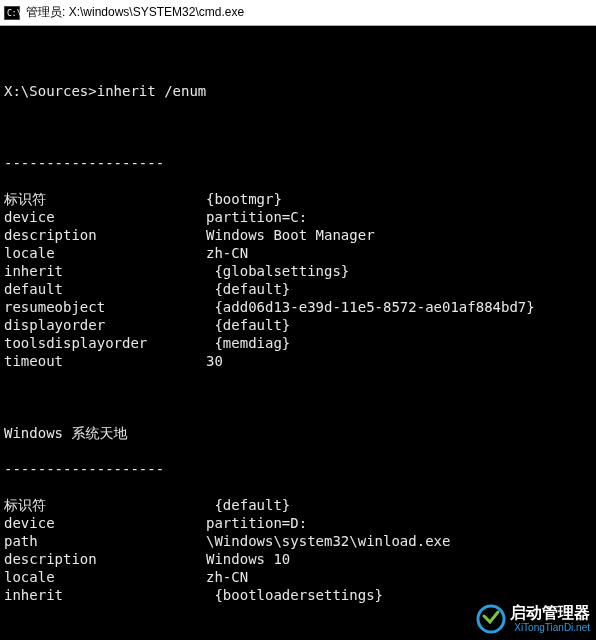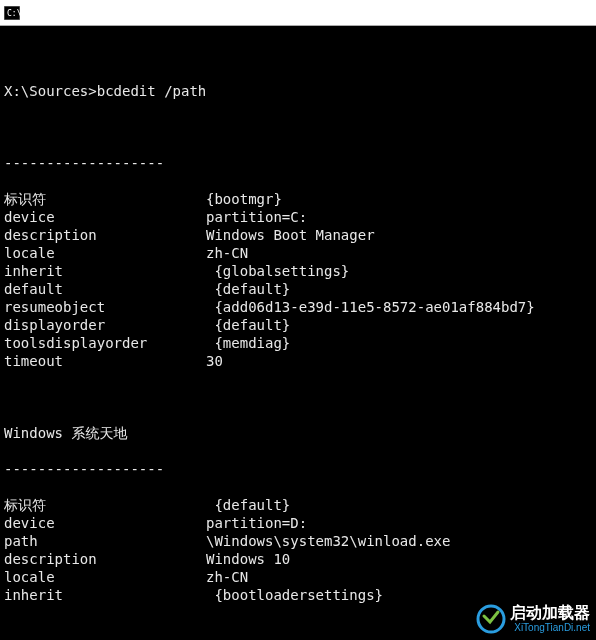--- a/index.html
+++ b/index.html
@@ -91,40 +91,41 @@
 </head>
 <body>
 
 <div class="titlebar">
   <span class="titlebar-icon">
     <svg width="16" height="14" viewBox="0 0 16 14">
       <rect x="0" y="0" width="16" height="14" fill="#000" stroke="#888" stroke-width="1"></rect>
       <text x="3" y="10" fill="#fff" font-size="8" font-family="monospace">C:\</text>
     </svg>
   </span>
+  <span class="titlebar-text">管理员: X:\windows\SYSTEM32\cmd.exe</span>
 </div>
 
 <div class="console">
 <div>&nbsp;</div>
-<div><span>X:\Sources&gt;</span><span>bcdedit /path</span></div>
+<div><span>X:\Sources&gt;</span><span>inherit /enum</span></div>
 <div>&nbsp;</div>
 <div class="divider">-------------------</div>
 <div id="sec1-rows"><div class="row"><span class="key">标识符</span><span>{bootmgr}</span></div><div class="row"><span class="key">device</span><span>partition=C:</span></div><div class="row"><span class="key">description</span><span>Windows Boot Manager</span></div><div class="row"><span class="key">locale</span><span>zh-CN</span></div><div class="row"><span class="key">inherit</span><span> {globalsettings}</span></div><div class="row"><span class="key">default</span><span> {default}</span></div><div class="row"><span class="key">resumeobject</span><span> {add06d13-e39d-11e5-8572-ae01af884bd7}</span></div><div class="row"><span class="key">displayorder</span><span> {default}</span></div><div class="row"><span class="key">toolsdisplayorder</span><span> {memdiag}</span></div><div class="row"><span class="key">timeout</span><span>30</span></div></div>
 <div>&nbsp;</div>
 <div>Windows 系统天地</div>
 <div class="divider">-------------------</div>
 <div id="sec2-rows"><div class="row"><span class="key">标识符</span><span> {default}</span></div><div class="row"><span class="key">device</span><span>partition=D:</span></div><div class="row"><span class="key">path</span><span>\Windows\system32\winload.exe</span></div><div class="row"><span class="key">description</span><span>Windows 10</span></div><div class="row"><span class="key">locale</span><span>zh-CN</span></div><div class="row"><span class="key">inherit</span><span> {bootloadersettings}</span></div></div>
 
 
 </div>
 
 <div class="watermark">
   <span class="wm-icon">
     <svg width="30" height="30" viewBox="0 0 30 30">
       <circle cx="15" cy="15" r="13" fill="none" stroke="#2a9de0" stroke-width="3"></circle>
       <path d="M8 12 L14 18 L22 8" fill="none" stroke="#7cc142" stroke-width="3" stroke-linecap="round"></path>
     </svg>
   </span>
   <span class="wm-text">
-    <span class="wm-main">启动加载器</span>
+    <span class="wm-main">启动管理器</span>
     <span class="wm-sub">XiTongTianDi.net</span>
   </span>
 </div>
 
 </body></html>

